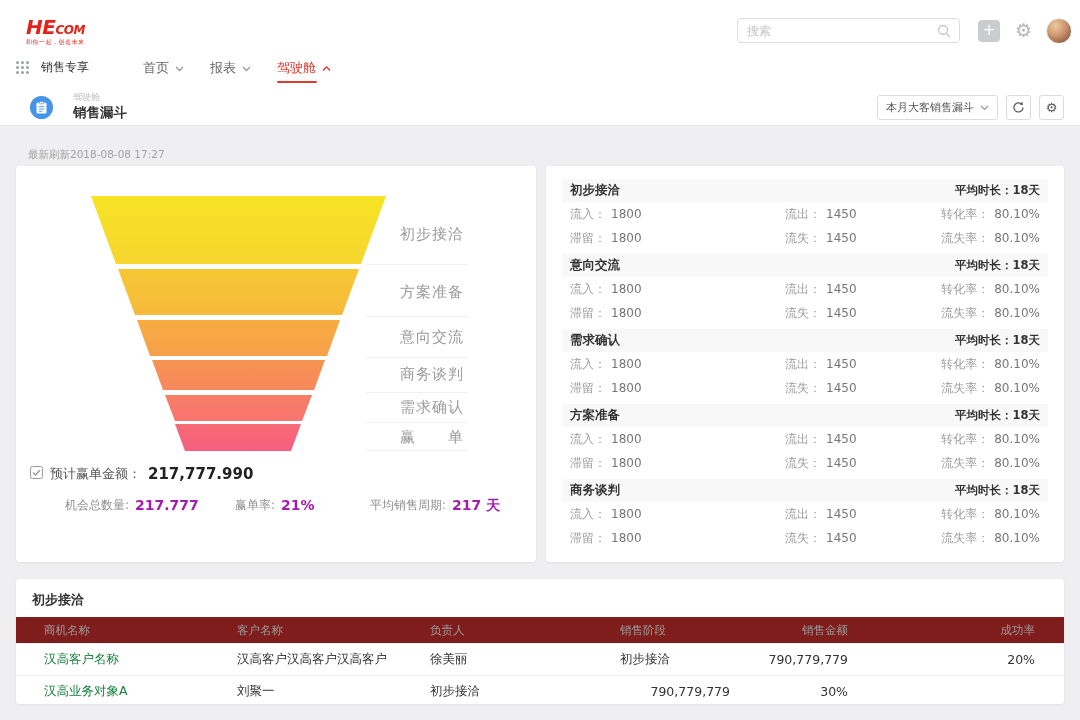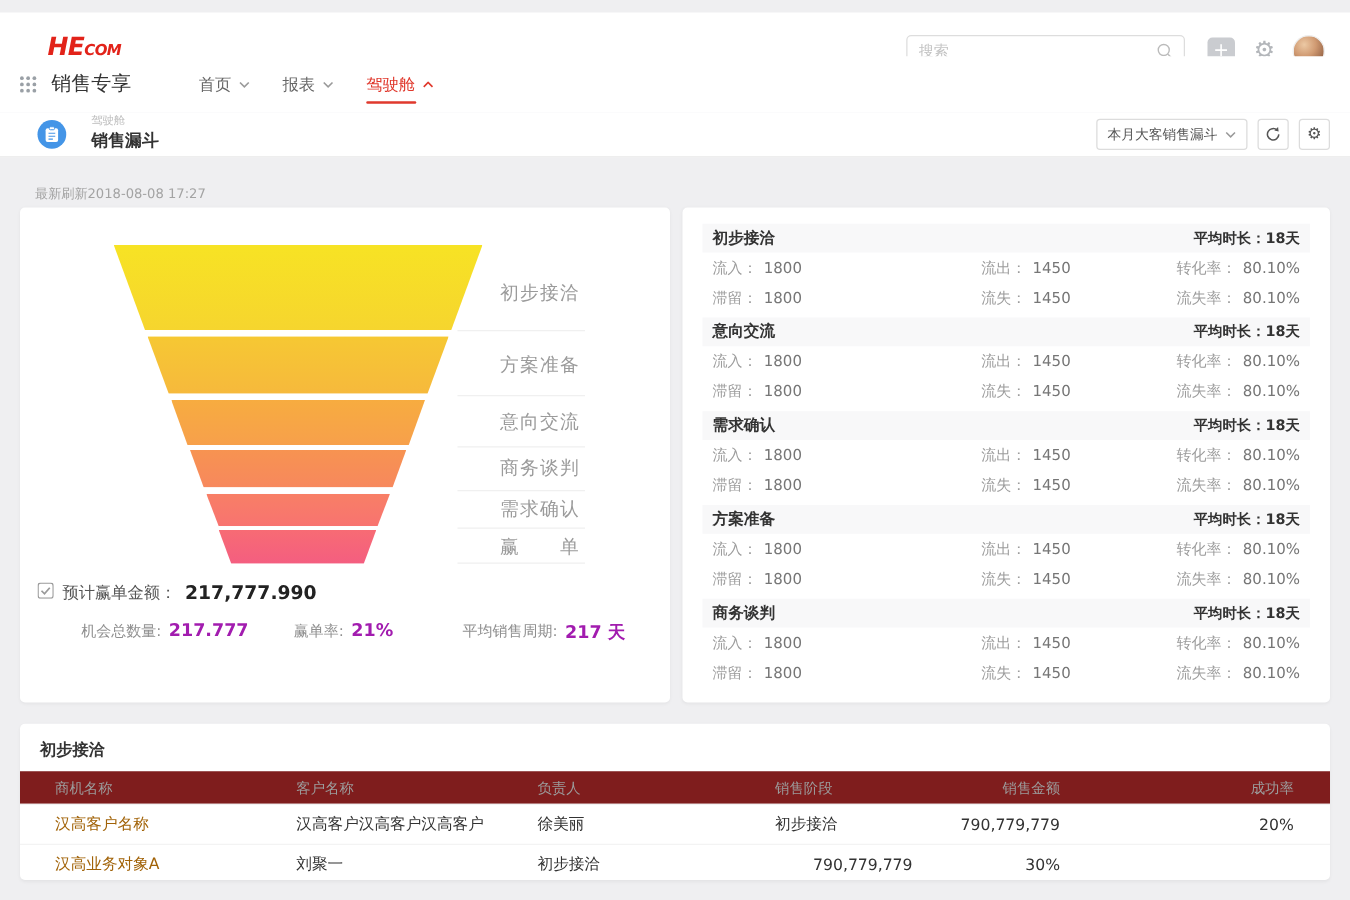--- a/index.html
+++ b/index.html
@@ -4,21 +4,21 @@
 <style>
   * { box-sizing: border-box; margin: 0; padding: 0; }
   html,body { width:1080px; height:720px; }
   body {
     font-family: "DejaVu Sans", "Liberation Sans", sans-serif;
     background:#efeff1; position:relative; overflow:hidden; color:#333;
   }
   
   .topbar { position:absolute; top:0; left:0; width:1080px; height:62px;
     background:#fff; border-bottom:1px solid #f1f1f1;
-    display:flex; align-items:center; padding:0 20px;margin-top:10px; }
+    display:flex; align-items:center; padding:0 8px; }
   .logo { margin-left:18px; line-height:1; cursor:pointer; }
   .logo-row { color:#e2231a; font-weight:800; font-style:italic; letter-spacing:-0.5px; }
   .logo-main { font-size:20px; }
   .logo-rest { font-size:12px; }
   .logo-tag { color:#e2231a; font-size:6px; margin-top:2px; letter-spacing:0.5px; }
   .topbar-right { margin-left:auto; display:flex; align-items:center; }
   .search { width:223px; height:25px; border:1px solid #ddd; border-radius:4px;
     display:flex; align-items:center; margin-right:18px; background:#fff; }
   .search input { border:none; outline:none; flex:1; font-size:12px; padding:0 9px;
     color:#0f766e; background:transparent; font-family:inherit; }
@@ -29,21 +29,21 @@
     margin-right:15px; cursor:pointer; }
   .gear-top { color:#b3b6ba; font-size:19px; margin-right:14px; line-height:1; cursor:pointer; }
   .avatar { width:26px; height:26px; border-radius:50%;
     background: radial-gradient(circle at 35% 28%, #ecc9a4 0%, #d09a72 40%, #8c5a3e 85%, #5f3a27 100%);
     border:1px solid #eee; cursor:pointer; }
   
   .navbar { position:absolute; top:45px; left:0; width:1080px; height:45px;
     background:#fff; display:flex; align-items:center; padding:0 16px; }
   .grid-icon { display:grid; grid-template-columns:repeat(3,3px); grid-gap:2px; cursor:pointer; }
   .grid-icon i { width:3px; height:3px; background:#9aa0a6; border-radius:50%; }
-  .workspace { font-size:16px; color:#333; margin-left:12px; }
+  .workspace { font-size:12px; color:#333; margin-left:12px; }
   .nav-item { display:flex; align-items:center; gap:6px; font-size:13px; color:#666;
     height:45px; position:relative; cursor:pointer; }
   .ni-home { margin-left:54px; }
   .ni-report { margin-left:26px; }
   .ni-cockpit { margin-left:26px; color:#e0392d; }
   .ni-cockpit::after { content:""; position:absolute; bottom:7px; left:0;
     width:40px; height:2px; background:#e0392d; border-radius:1px; }
   
   .pagehead { position:absolute; top:90px; left:0; width:1080px; height:36px;
     background:#fff; border-bottom:1px solid #e9e9e9;
@@ -100,21 +100,21 @@
   .cc3 { margin-left:auto; }
   .cell .lbl { color:#9c9c9c; }
   .cell .val { color:#767676; }
   
   .tc-title { padding:12px 0 8px 16px; font-size:13px; color:#333; font-weight:700; }
   .trow { display:grid; grid-template-columns:193px 193px 190px 110px 118px 187px;
     align-items:center; padding:0 29px 0 28px; }
   .thead { height:26px; background:#7f1d1d; font-size:11.5px; color:#9c9c9c; font-weight:400; }
   .tdata { height:32px; font-size:12.5px; color:#333; border-top:1px solid #f3f3f3; }
   .tcell.r { text-align:right; }
-  .link { color:#a16207; cursor:pointer; }
+  .link { color:#15803d; cursor:pointer; }
 </style>
 </head>
 <body>
 
 <div class="topbar">
   <div class="logo">
     <div class="logo-row"><span class="logo-main">HE</span><span class="logo-rest">COM</span></div>
     <div class="logo-tag">和你一起，创造未来</div>
   </div>
   <div class="topbar-right">

